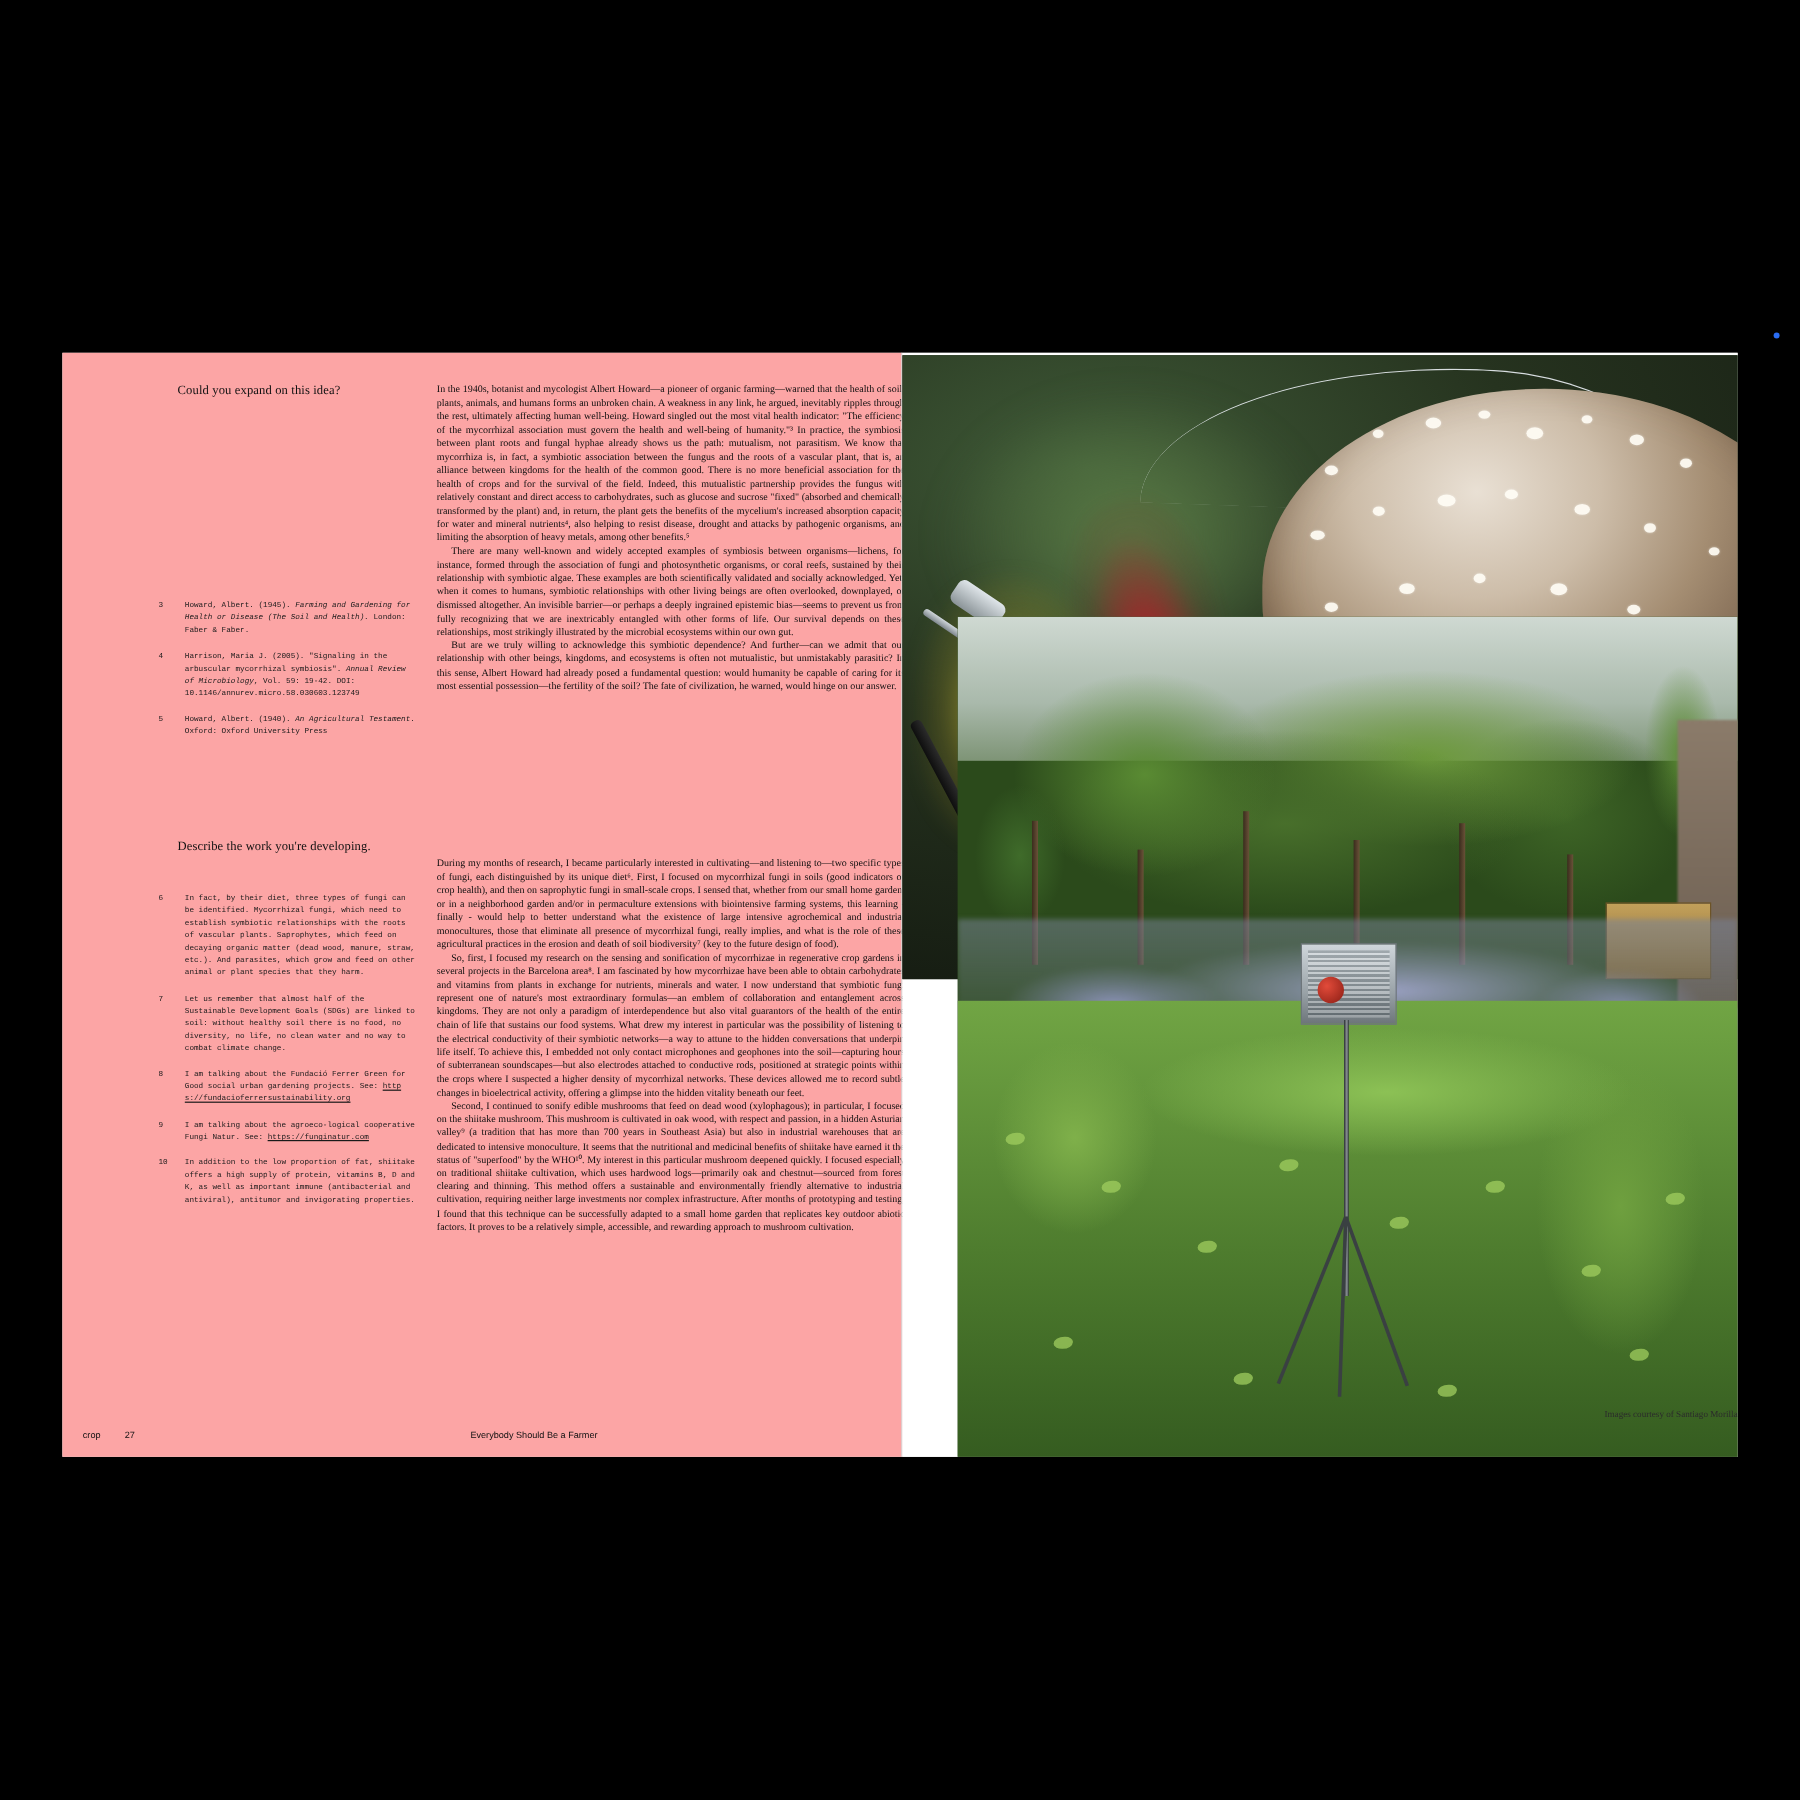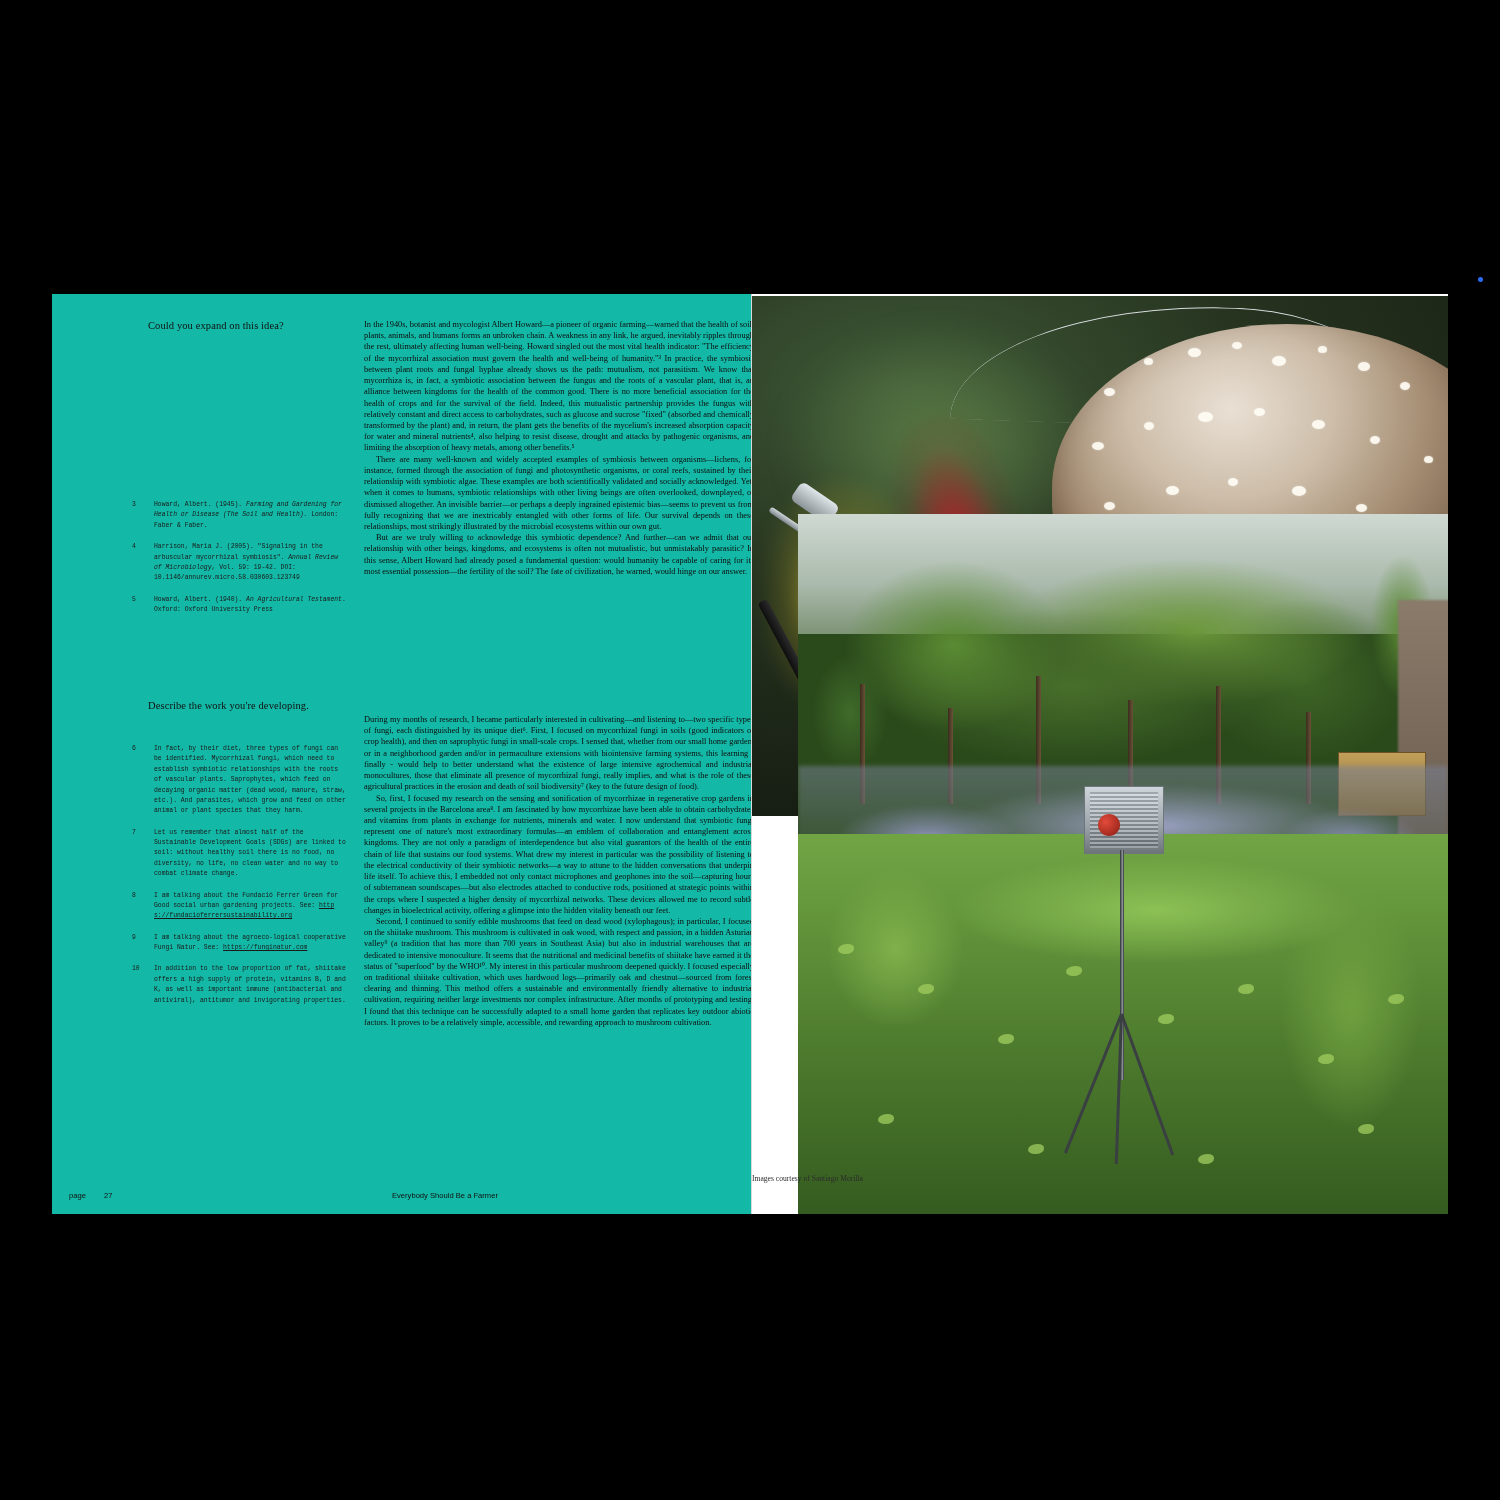--- a/index.html
+++ b/index.html
@@ -34,21 +34,21 @@
     width: 1396px;
     height: 920px;
     background: #ffffff;
   }
   
   #left-page {
     position: absolute;
     left: 0; top: 0;
     width: 700px;
     height: 920px;
-    background: #14b8a6;
+    background: #fca5a5;
   }
   .hairline-v {
     position: absolute;
     left: 699px; top: 0;
     width: 1px; height: 920px;
     background: #d8d8d8;
   }
   
   .margin-col {
     position: absolute;
@@ -307,21 +307,21 @@
     position: absolute;
     left: 600px; top: 86px;
     width: 52px; height: 240px;
     background: linear-gradient(180deg, #8b7b6a, #6b5d50);
     filter: blur(1px);
   }
   .caption {
     position: absolute;
     left: 0; right: 0;
     top: 880px;
-    text-align: left;
+    text-align: right;
     font-family: "Liberation Serif", serif;
     font-size: 7.6px;
     color: #2b2b2b;
   }
 </style>
 </head>
 <body>
 
 <div id="stage">
 
@@ -378,21 +378,21 @@
         <p class="ind">There are many well-known and widely accepted examples of symbiosis between organisms—lichens, for instance, formed through the association of fungi and photosynthetic organisms, or coral reefs, sustained by their relationship with symbiotic algae. These examples are both scientifically validated and socially acknowledged. Yet, when it comes to humans, symbiotic relationships with other living beings are often overlooked, downplayed, or dismissed altogether. An invisible barrier—or perhaps a deeply ingrained epistemic bias—seems to prevent us from fully recognizing that we are inextricably entangled with other forms of life. Our survival depends on these relationships, most strikingly illustrated by the microbial ecosystems within our own gut.</p>
         <p class="ind">But are we truly willing to acknowledge this symbiotic dependence? And further—can we admit that our relationship with other beings, kingdoms, and ecosystems is often not mutualistic, but unmistakably parasitic? In this sense, Albert Howard had already posed a fundamental question: would humanity be capable of caring for its most essential possession—the fertility of the soil? The fate of civilization, he warned, would hinge on our answer.</p>
       </div>
 
       <div class="body-col" style="top:420px;">
         <p>During my months of research, I became particularly interested in cultivating—and listening to—two specific types of fungi, each distinguished by its unique diet⁶. First, I focused on mycorrhizal fungi in soils (good indicators of crop health), and then on saprophytic fungi in small-scale crops. I sensed that, whether from our small home garden, or in a neighborhood garden and/or in permaculture extensions with biointensive farming systems, this learning - finally - would help to better understand what the existence of large intensive agrochemical and industrial monocultures, those that eliminate all presence of mycorrhizal fungi, really implies, and what is the role of these agricultural practices in the erosion and death of soil biodiversity⁷ (key to the future design of food).</p>
         <p class="ind">So, first, I focused my research on the sensing and sonification of mycorrhizae in regenerative crop gardens in several projects in the Barcelona area⁸. I am fascinated by how mycorrhizae have been able to obtain carbohydrates and vitamins from plants in exchange for nutrients, minerals and water. I now understand that symbiotic fungi represent one of nature's most extraordinary formulas—an emblem of collaboration and entanglement across kingdoms. They are not only a paradigm of interdependence but also vital guarantors of the health of the entire chain of life that sustains our food systems. What drew my interest in particular was the possibility of listening to the electrical conductivity of their symbiotic networks—a way to attune to the hidden conversations that underpin life itself. To achieve this, I embedded not only contact microphones and geophones into the soil—capturing hours of subterranean soundscapes—but also electrodes attached to conductive rods, positioned at strategic points within the crops where I suspected a higher density of mycorrhizal networks. These devices allowed me to record subtle changes in bioelectrical activity, offering a glimpse into the hidden vitality beneath our feet.</p>
         <p class="ind">Second, I continued to sonify edible mushrooms that feed on dead wood (xylophagous); in particular, I focused on the shiitake mushroom. This mushroom is cultivated in oak wood, with respect and passion, in a hidden Asturian valley⁹ (a tradition that has more than 700 years in Southeast Asia) but also in industrial warehouses that are dedicated to intensive monoculture. It seems that the nutritional and medicinal benefits of shiitake have earned it the status of "superfood" by the WHO¹⁰. My interest in this particular mushroom deepened quickly. I focused especially on traditional shiitake cultivation, which uses hardwood logs—primarily oak and chestnut—sourced from forest clearing and thinning. This method offers a sustainable and environmentally friendly alternative to industrial cultivation, requiring neither large investments nor complex infrastructure. After months of prototyping and testing, I found that this technique can be successfully adapted to a small home garden that replicates key outdoor abiotic factors. It proves to be a relatively simple, accessible, and rewarding approach to mushroom cultivation.</p>
       </div>
 
-      <div class="footer lbl" id="foot-left">page</div>
+      <div class="footer lbl" id="foot-left">crop</div>
       <div class="footer" id="foot-pageno">27</div>
       <div class="footer" id="foot-title">Everybody Should Be a Farmer</div>
 
       <div class="hairline-v"></div>
     </div>
 
     <div id="right-page">
 
       <div id="photo-top">
         <div class="pt-bg"></div>

